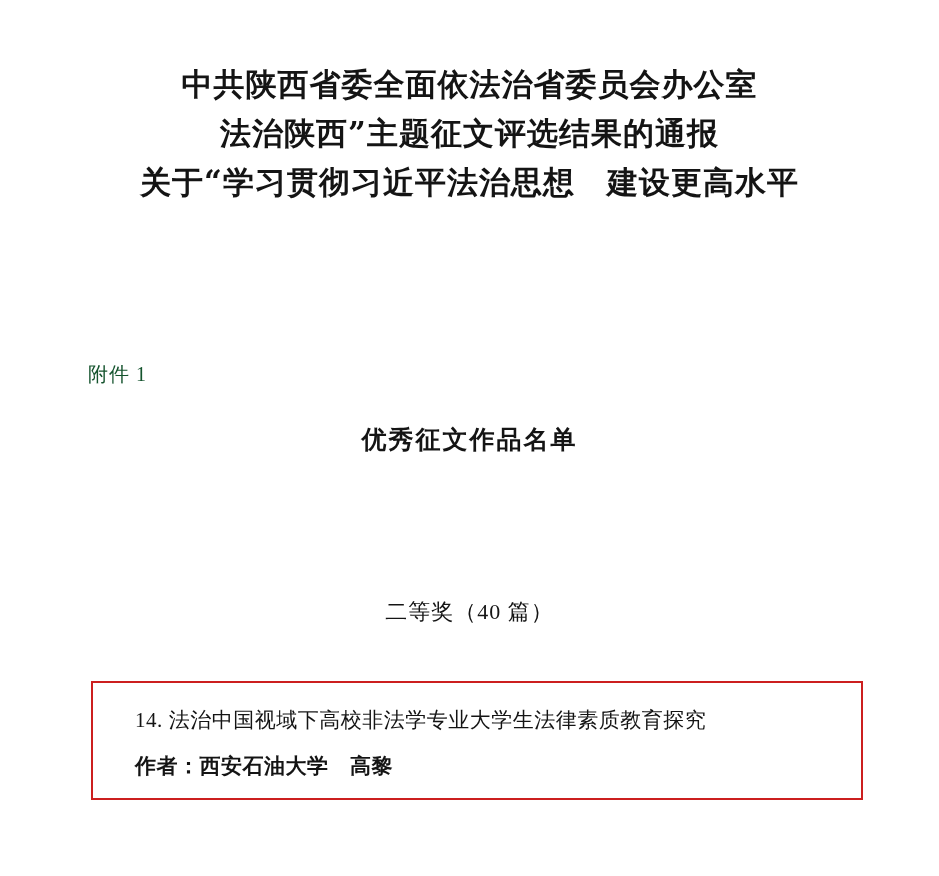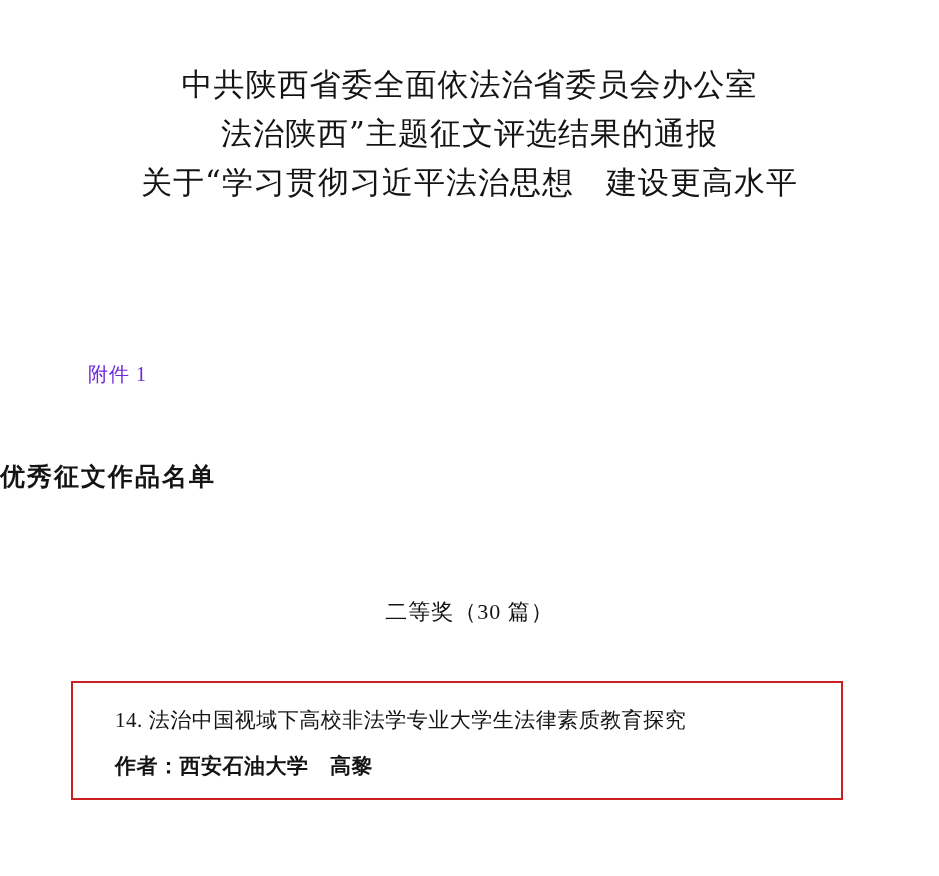--- a/index.html
+++ b/index.html
@@ -22,50 +22,50 @@
     height: 876px;
     box-sizing: border-box;
   }
 
   
   .doc-title {
     margin: 0;
     padding-top: 60px;
     text-align: center;
     font-family: "DejaVu Serif", "Liberation Serif", serif;
-    font-weight: normal;
+    font-weight: bold;
     font-size: 31px;
     line-height: 49px;
     letter-spacing: 1px;
     color: #141414;
   }
   .doc-title .line {
     display: block;
     white-space: pre;
   }
 
   
   .attachment-label {
     position: absolute;
     top: 360px;
     left: 88px;
     font-size: 20px;
     line-height: 28px;
     letter-spacing: 1px;
-    color: #6d28d9;
+    color: #14532d;
     font-family: "Liberation Serif", "DejaVu Serif", serif;
   }
 
   
   .section-title {
     position: absolute;
-    top: 459px;
+    top: 422px;
     left: 0;
     width: 939px;
-    text-align: left;
+    text-align: center;
     font-weight: bold;
     font-size: 25px;
     line-height: 36px;
     letter-spacing: 2px;
     color: #141414;
     font-family: "DejaVu Serif", "Liberation Serif", serif;
   }
 
   
   .award-level {
@@ -77,21 +77,21 @@
     font-size: 22px;
     line-height: 32px;
     letter-spacing: 1px;
     color: #141414;
   }
 
   
   .entry-box {
     position: absolute;
     top: 681px;
-    left: 71px;
+    left: 91px;
     width: 772px;
     height: 119px;
     border: 2px solid #1d4ed8;
     box-sizing: border-box;
     background: transparent;
   }
   .entry-line {
     position: absolute;
     left: 42px;
     font-size: 21px;
@@ -115,21 +115,21 @@
   <h1 class="doc-title">
     <span class="line">中共陕西省委全面依法治省委员会办公室</span>
     <span class="line">法治陕西”主题征文评选结果的通报</span>
     <span class="line">关于“学习贯彻习近平法治思想　建设更高水平</span>
   </h1>
 
   <div class="attachment-label">附件 1</div>
 
   <div class="section-title">优秀征文作品名单</div>
 
-  <div class="award-level">二等奖（30 篇）</div>
+  <div class="award-level">二等奖（40 篇）</div>
 
   <div class="entry-box" style="border-color: rgb(204, 31, 31);">
     <div class="entry-line entry-line-1">
       <span class="entry-index">14.</span><span>法治中国视域下高校非法学专业大学生法律素质教育探究</span>
     </div>
     <div class="entry-line entry-line-2">作者：西安石油大学　高黎</div>
   </div>
 
 </div>
 

